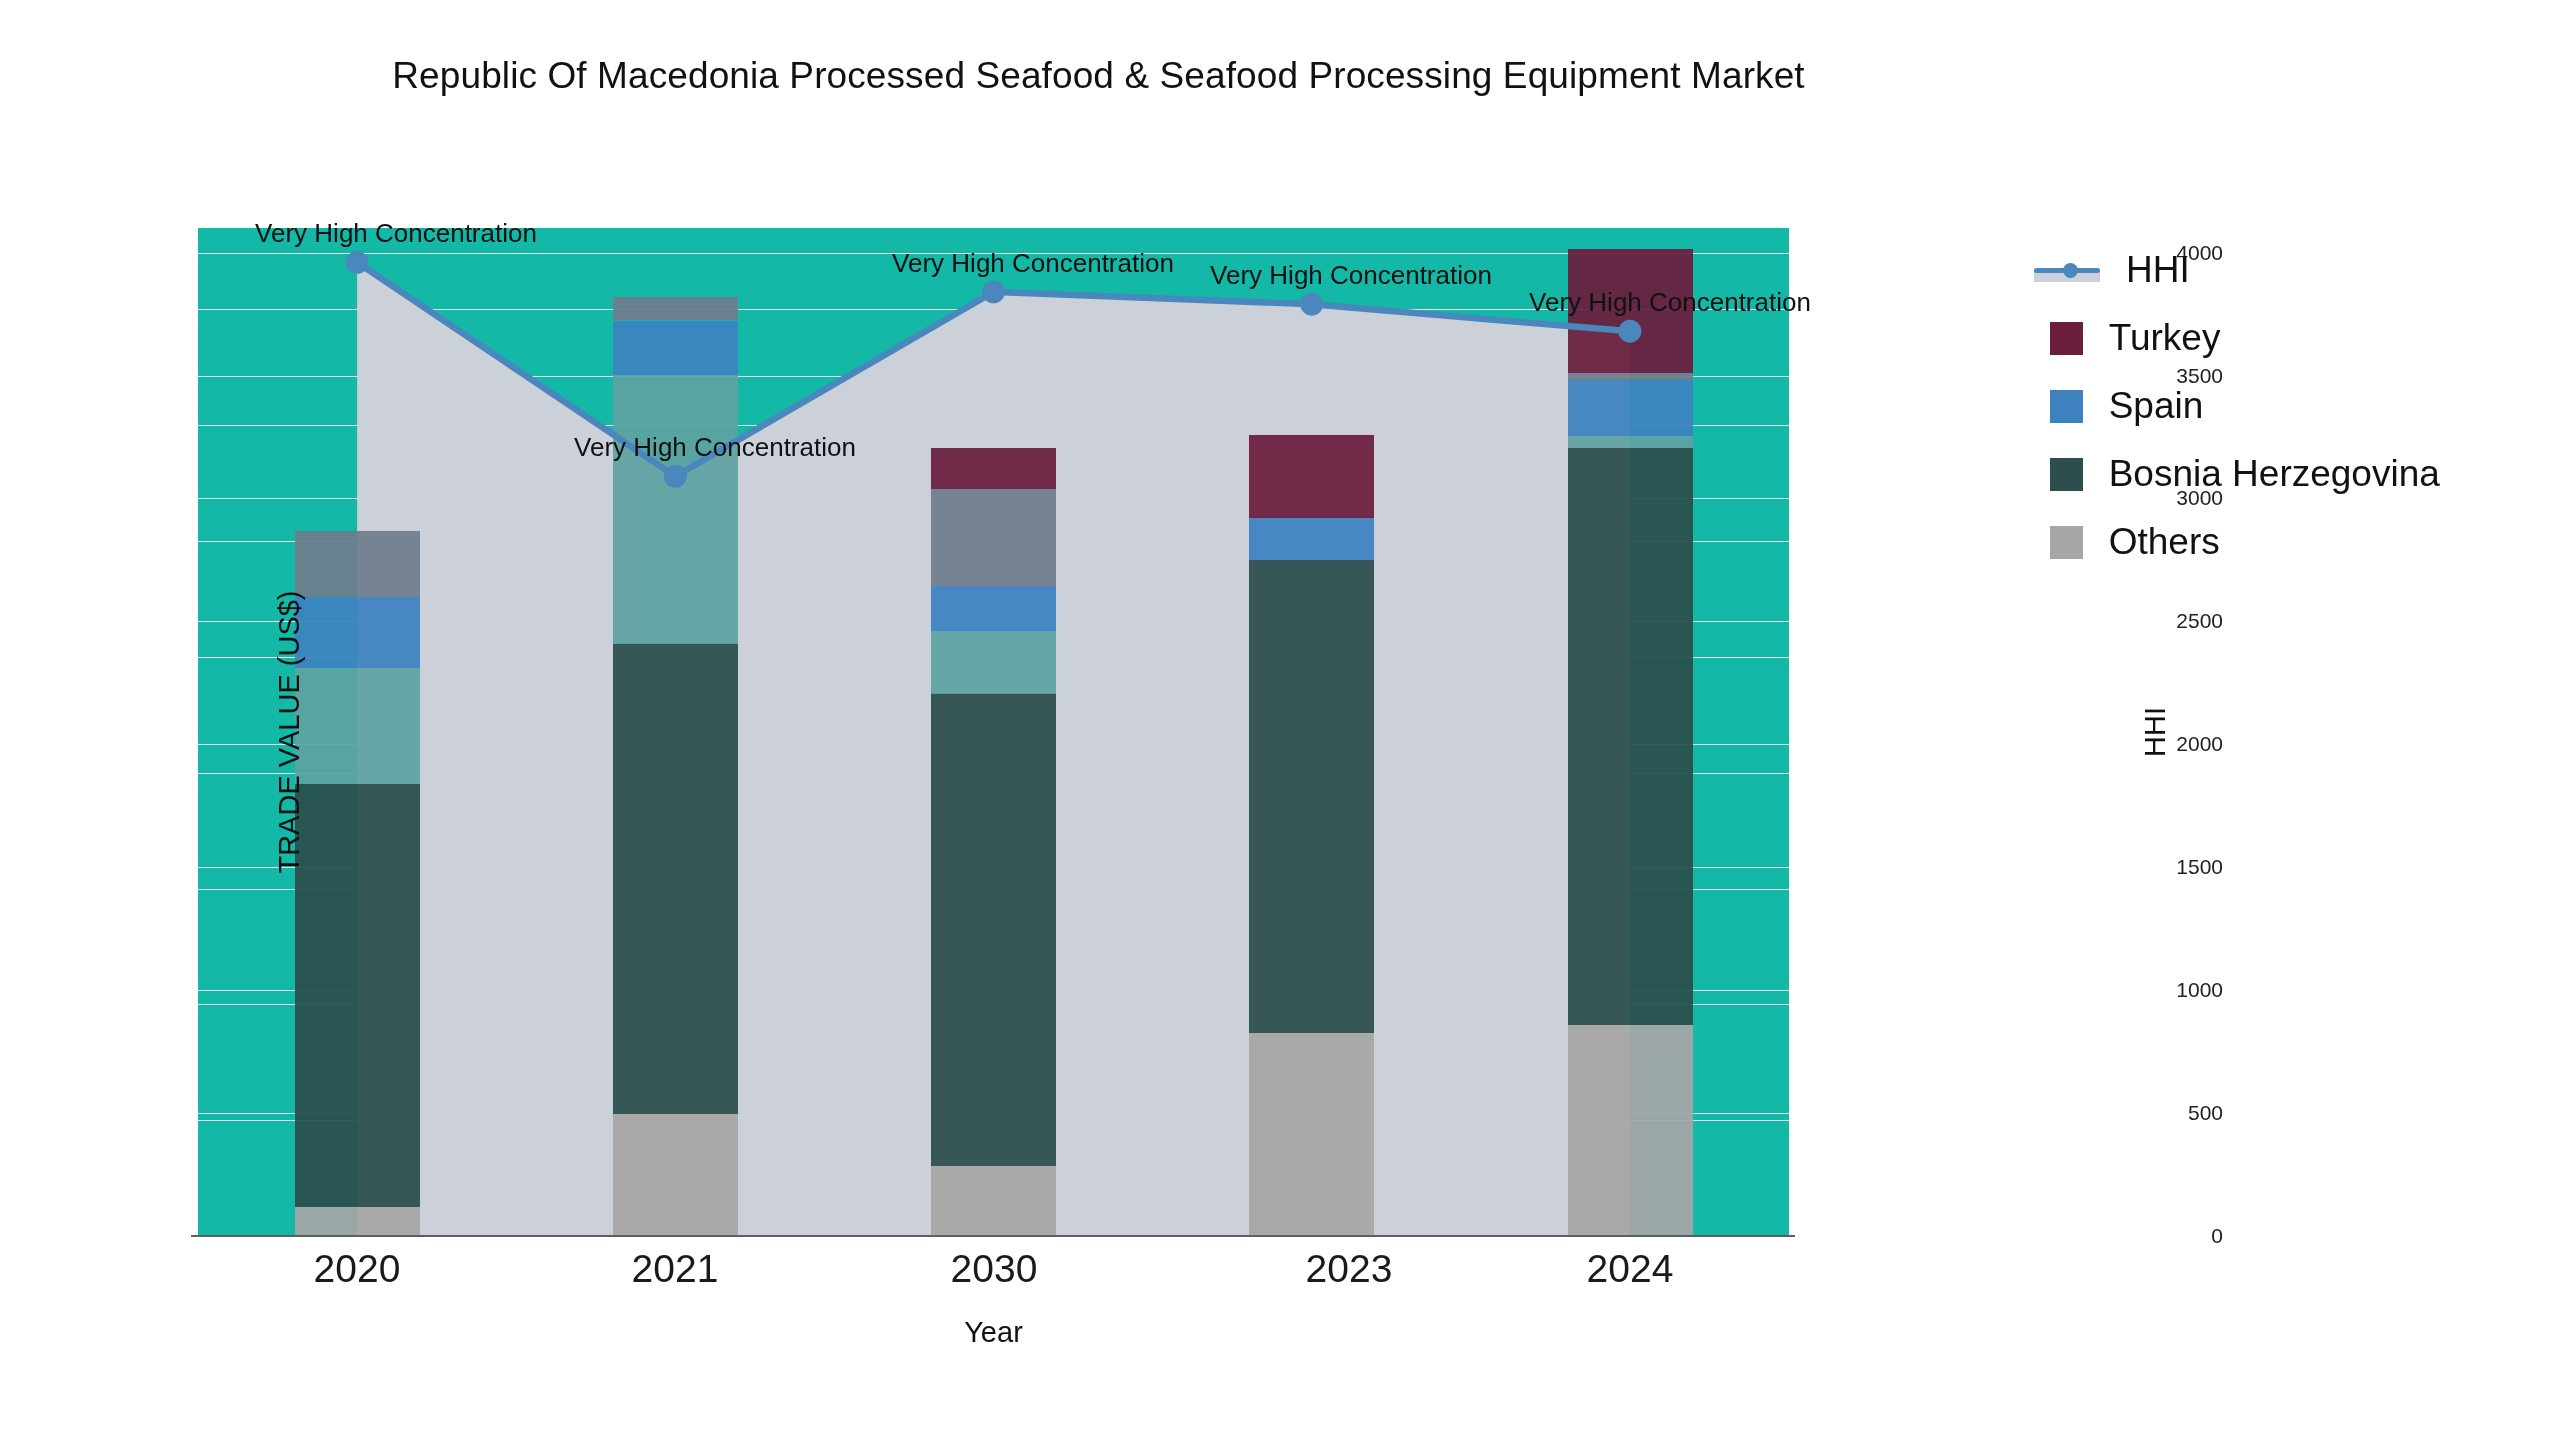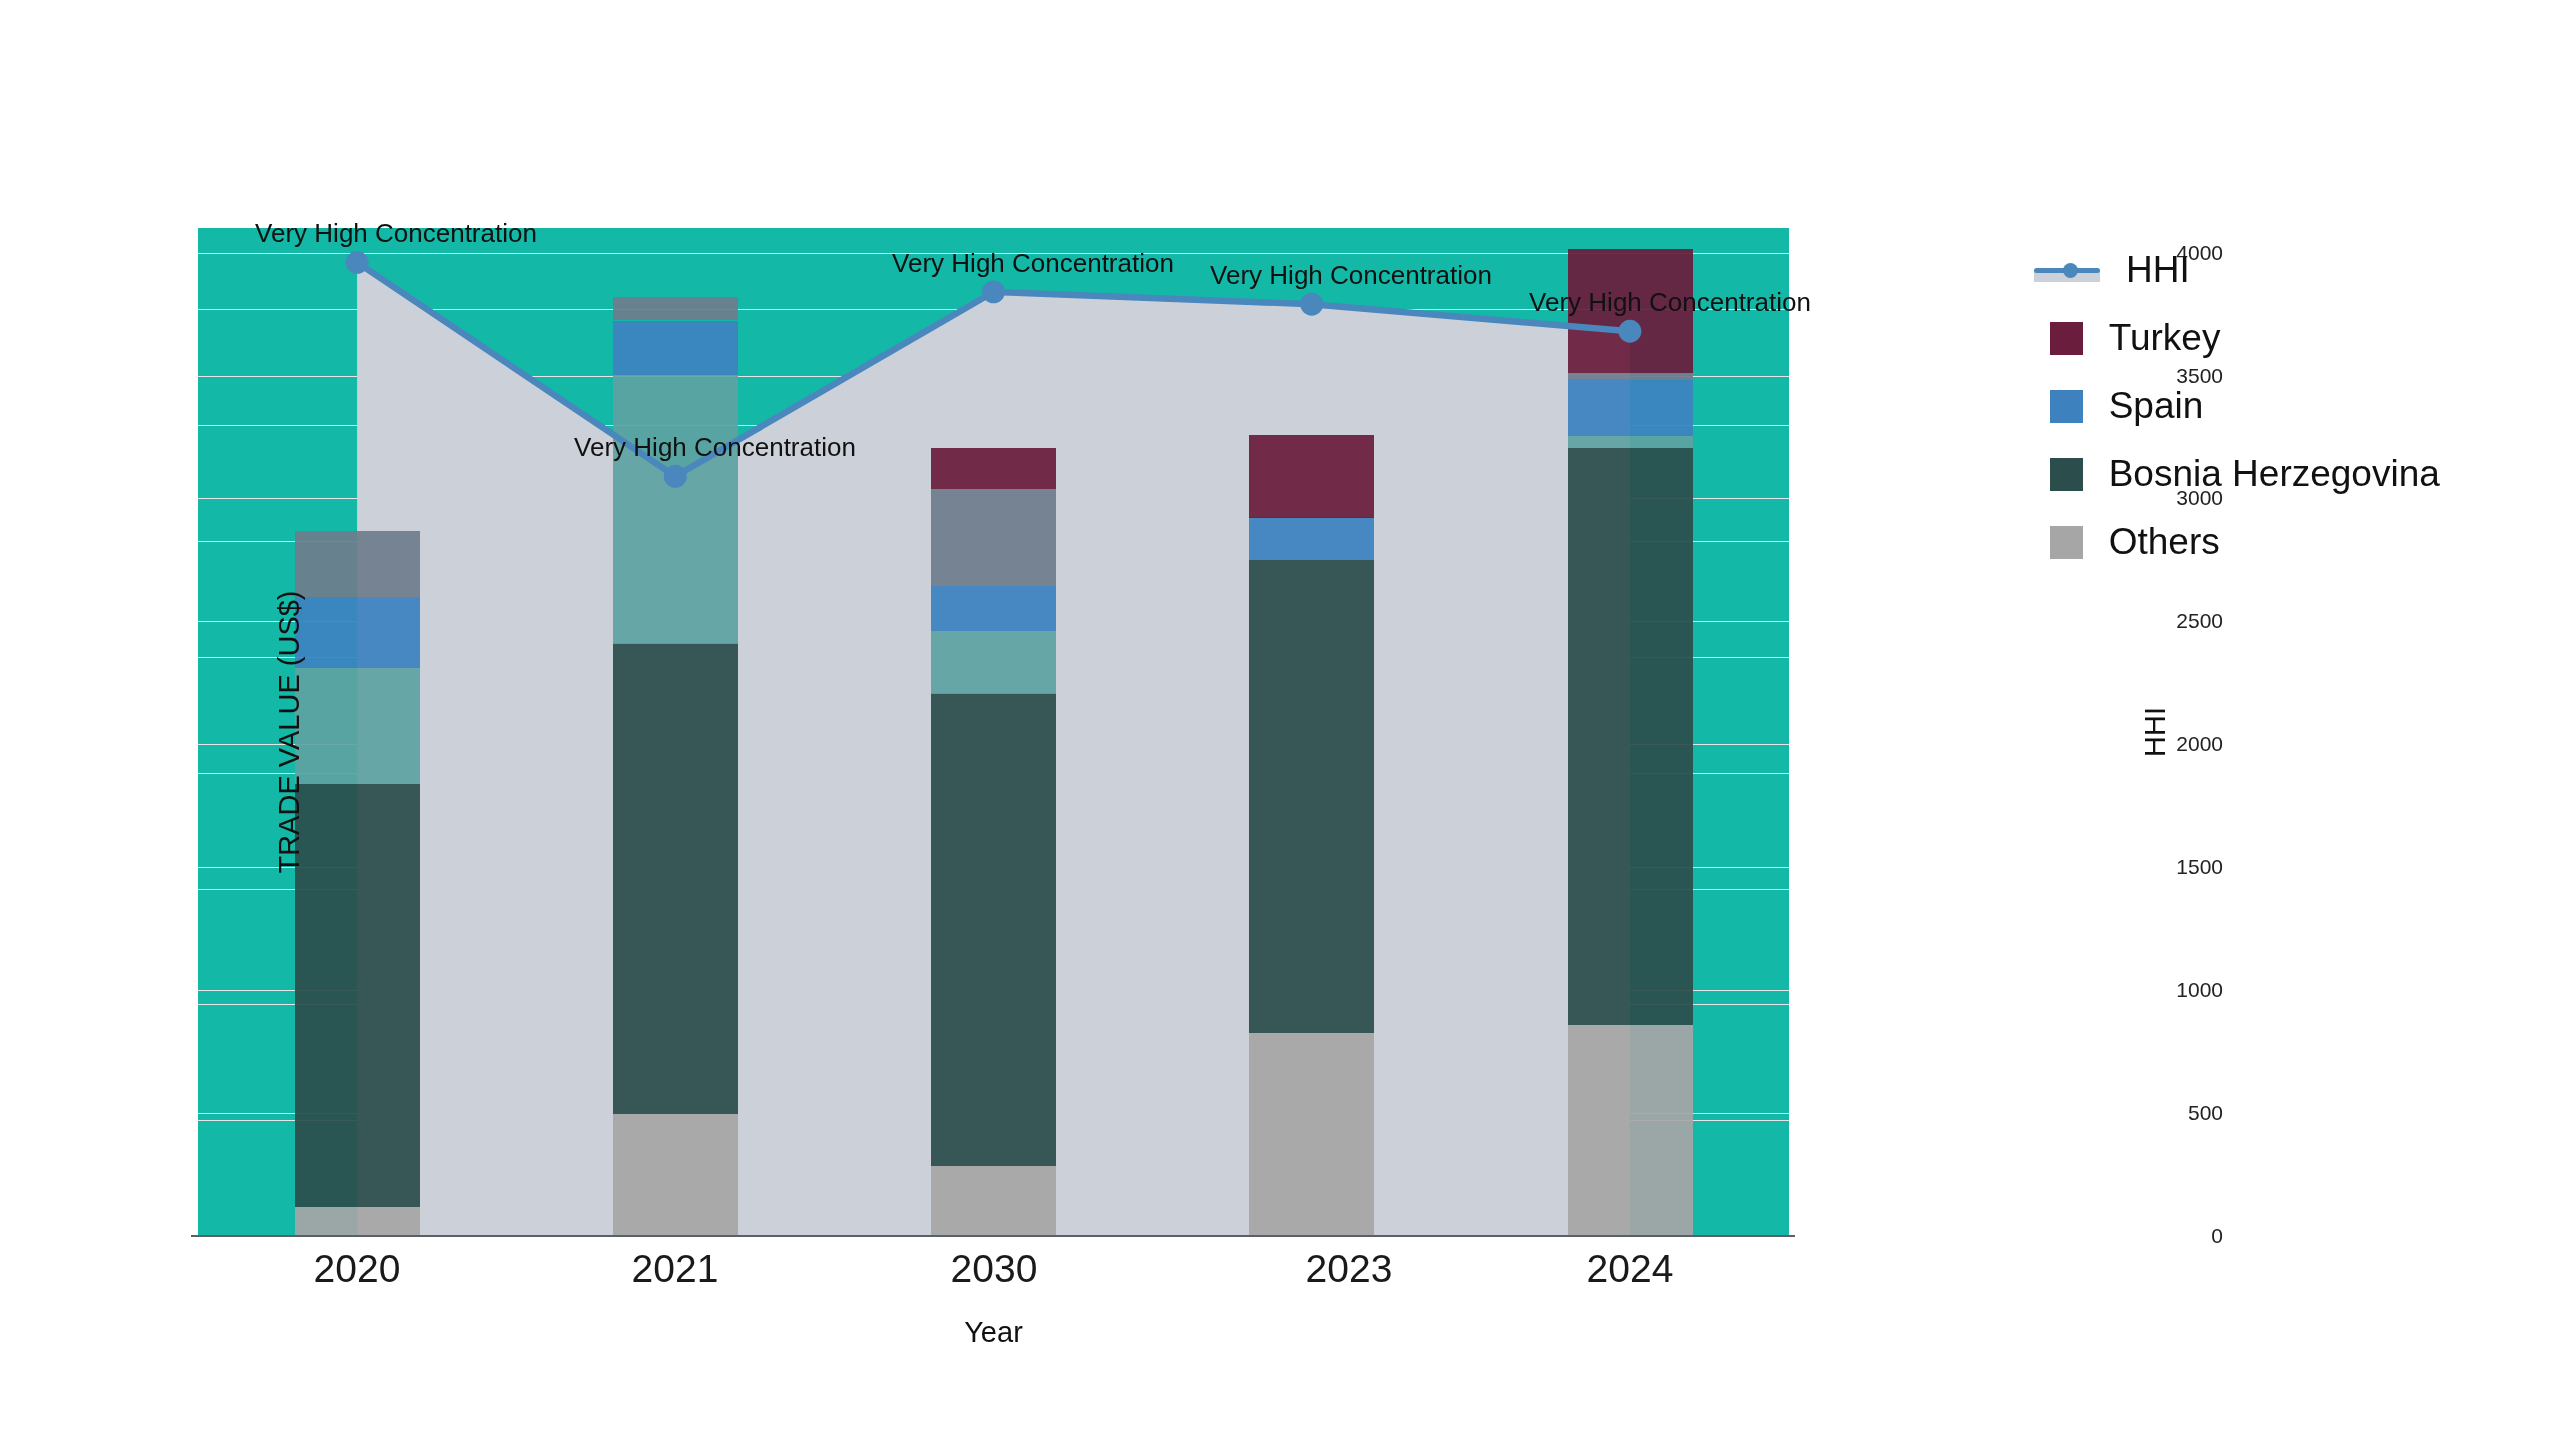--- a/index.html
+++ b/index.html
@@ -44,20 +44,21 @@
   .leg-line .lstroke{position:absolute;left:0;right:0;top:14.3px;height:5px;background:#4a87bd;border-radius:2.9px;}
   .leg-line .ldot{position:absolute;left:29px;top:9.3px;width:15px;height:15px;border-radius:50%;background:#4a87bd;}
   .leg-label{font-size:37px;color:#111;white-space:nowrap;}
 </style>
 </head>
 <body>
 
 <div id="root">
 
   <div class="title-block">
+    <div class="title-line">Republic Of Macedonia Processed Seafood &amp; Seafood Processing Equipment Market</div>
   </div>
 
   <div class="plot">
     <div class="plot-inner" id="plot-inner">
       <div id="gridlines">
           <div class="gridline" style="top: 1008px;"></div>
           <div class="gridline" style="top: 892px;"></div>
           <div class="gridline" style="top: 776px;"></div>
           <div class="gridline" style="top: 661px;"></div>
           <div class="gridline" style="top: 545px;"></div>

